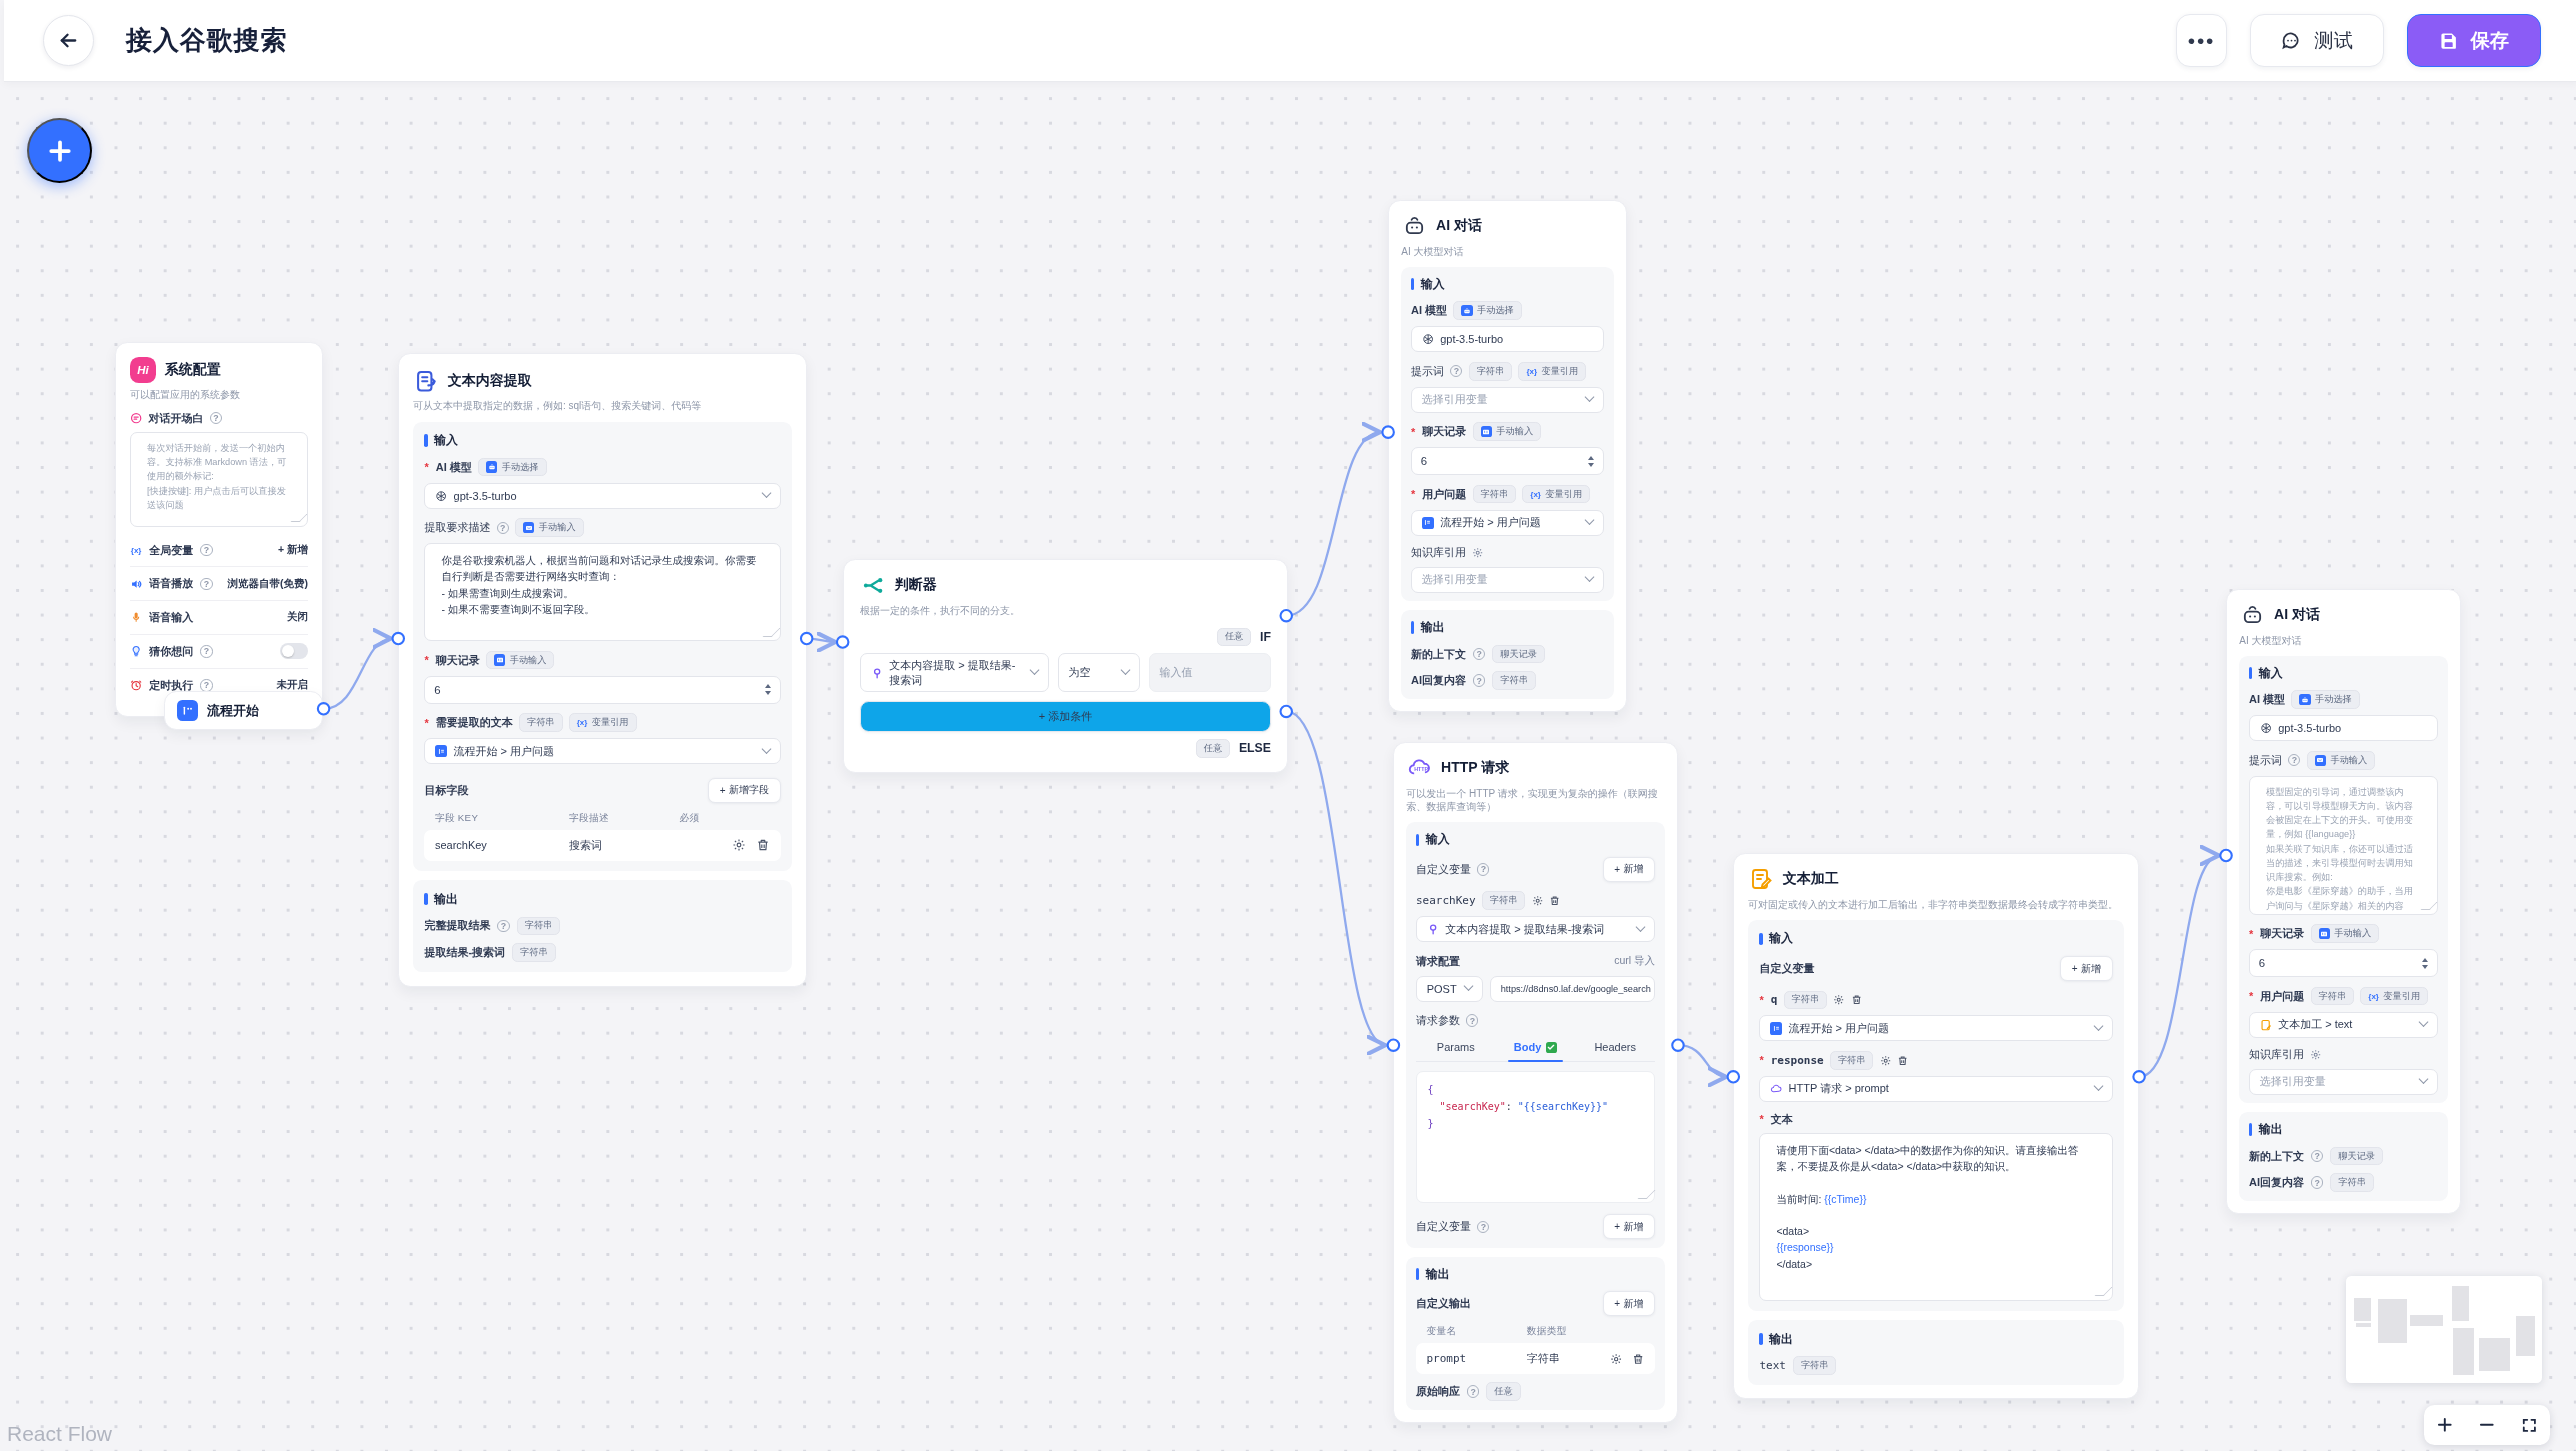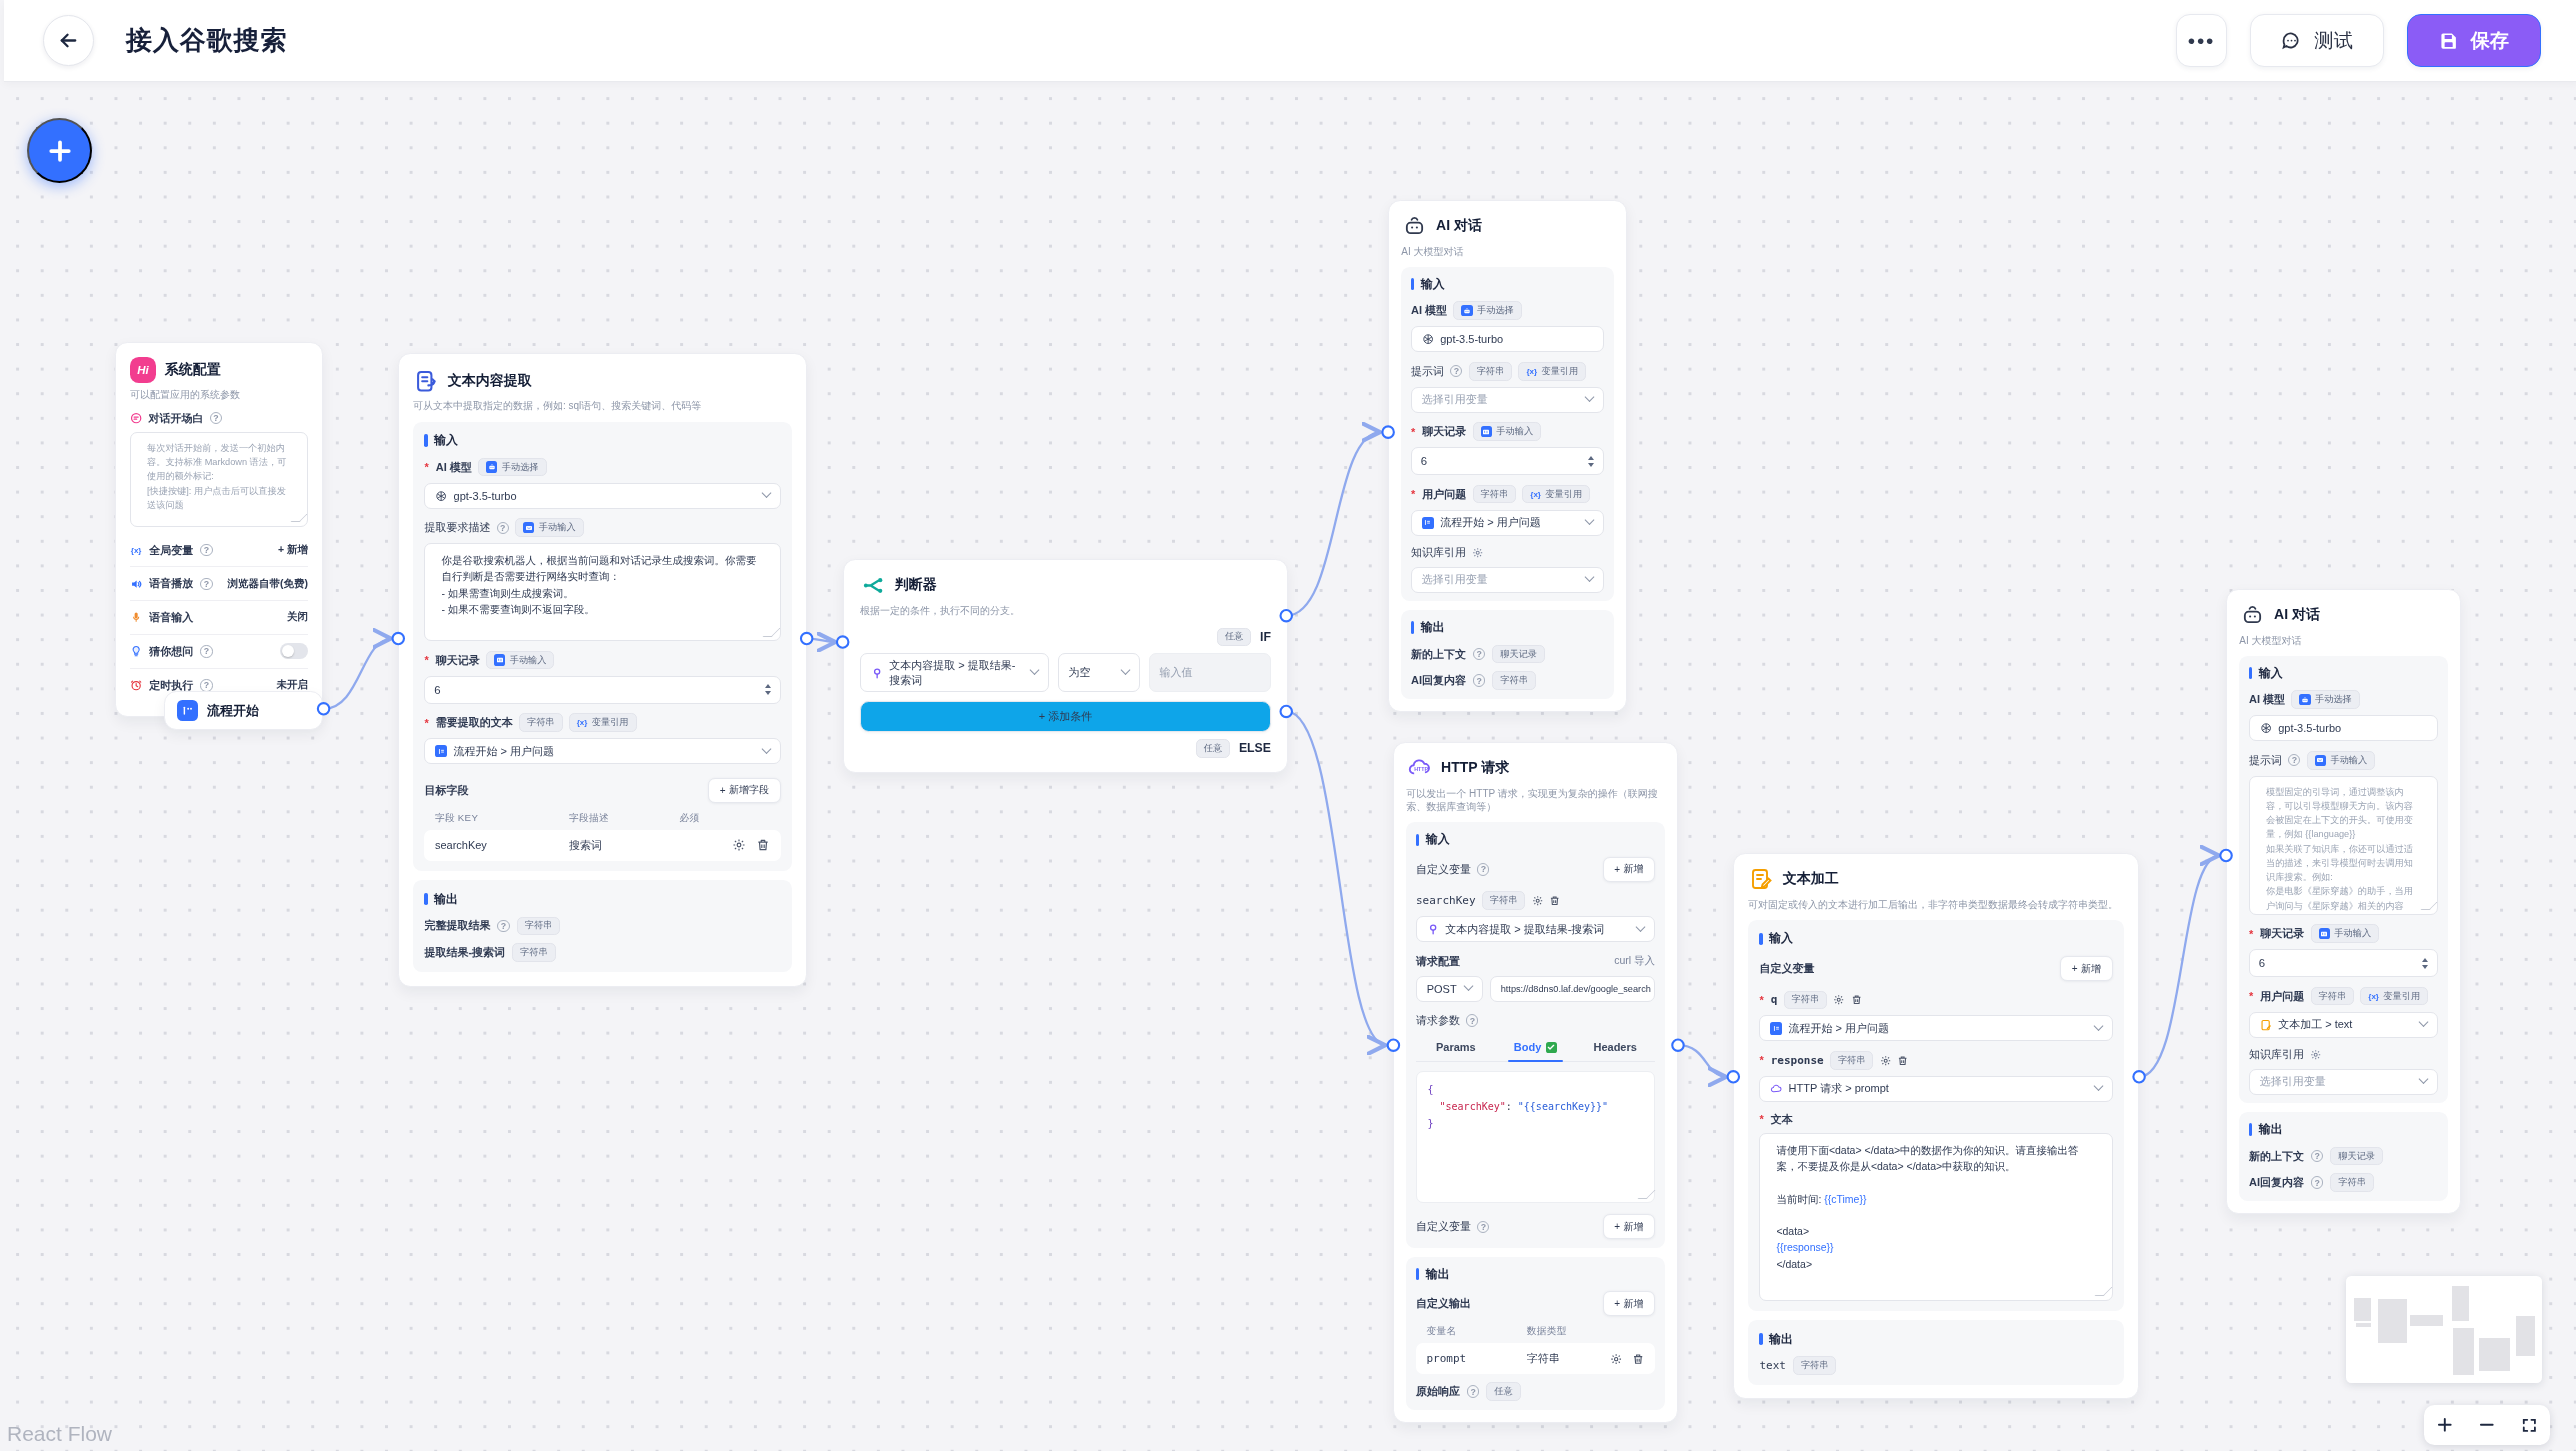--- a/index.html
+++ b/index.html
@@ -88,21 +88,21 @@
 
   
   .cond-side { display:flex; align-items:center; justify-content:flex-end; gap:8.8px; font-size:12.3px; font-weight:700; color:#1e2840; margin:7px 0; }
   .cond-ctrls { display:flex; gap:8.8px; margin:3.5px 0 8.8px; }
   .add-cond { border:0.9px solid #e6e8ee; background:#0ea5e9; border-radius:8.8px; text-align:center; padding:7px 0;
     font-size:11px; color:#2f3a52; box-shadow:0 0.9px 2.6px rgba(20,30,60,.05); cursor:pointer; }
 
   
   .tabs { display:flex; border-bottom:0.9px solid #e7e9ef; margin-top:7px; }
   .tab { flex:1; text-align:center; font-size:11px; color:#3c475e; padding:6.2px 0 8px; position:relative; cursor:pointer;
-    display:flex; align-items:center; justify-content:center; gap:4.4px;font-weight:bold; }
+    display:flex; align-items:center; justify-content:center; gap:4.4px; }
   .tab.active { color:#3370ff; font-weight:700; }
   .tab.active::after { content:""; position:absolute; left:12.3px; right:12.3px; bottom:-0.9px; height:2.2px; background:#3370ff; border-radius:1.8px; }
   .check { width:11.4px; height:11.4px; background:#2fa94e; border-radius:2.6px; display:inline-flex; align-items:center; justify-content:center; }
   .codebox { background:#fff; border:0.9px solid #eceef2; border-radius:7px; margin-top:8.8px; padding:8.8px 10.5px;
     font-family:"DejaVu Sans Mono",monospace; font-size:10px; line-height:1.7; color:#6f42c1; white-space:pre-wrap; position:relative; }
   .codebox .ck { color:#c7254e; } .codebox .cv { color:#2b5fd9; } .codebox .cc { color:#333a4d; }
 
   
   .sys-row { display:flex; align-items:center; gap:7px; padding:8.8px 0; border-top:0.9px solid #efeff3; font-size:11px; color:#2f3a52; font-weight:600; }
   .sys-row:first-of-type { border-top:none; }

